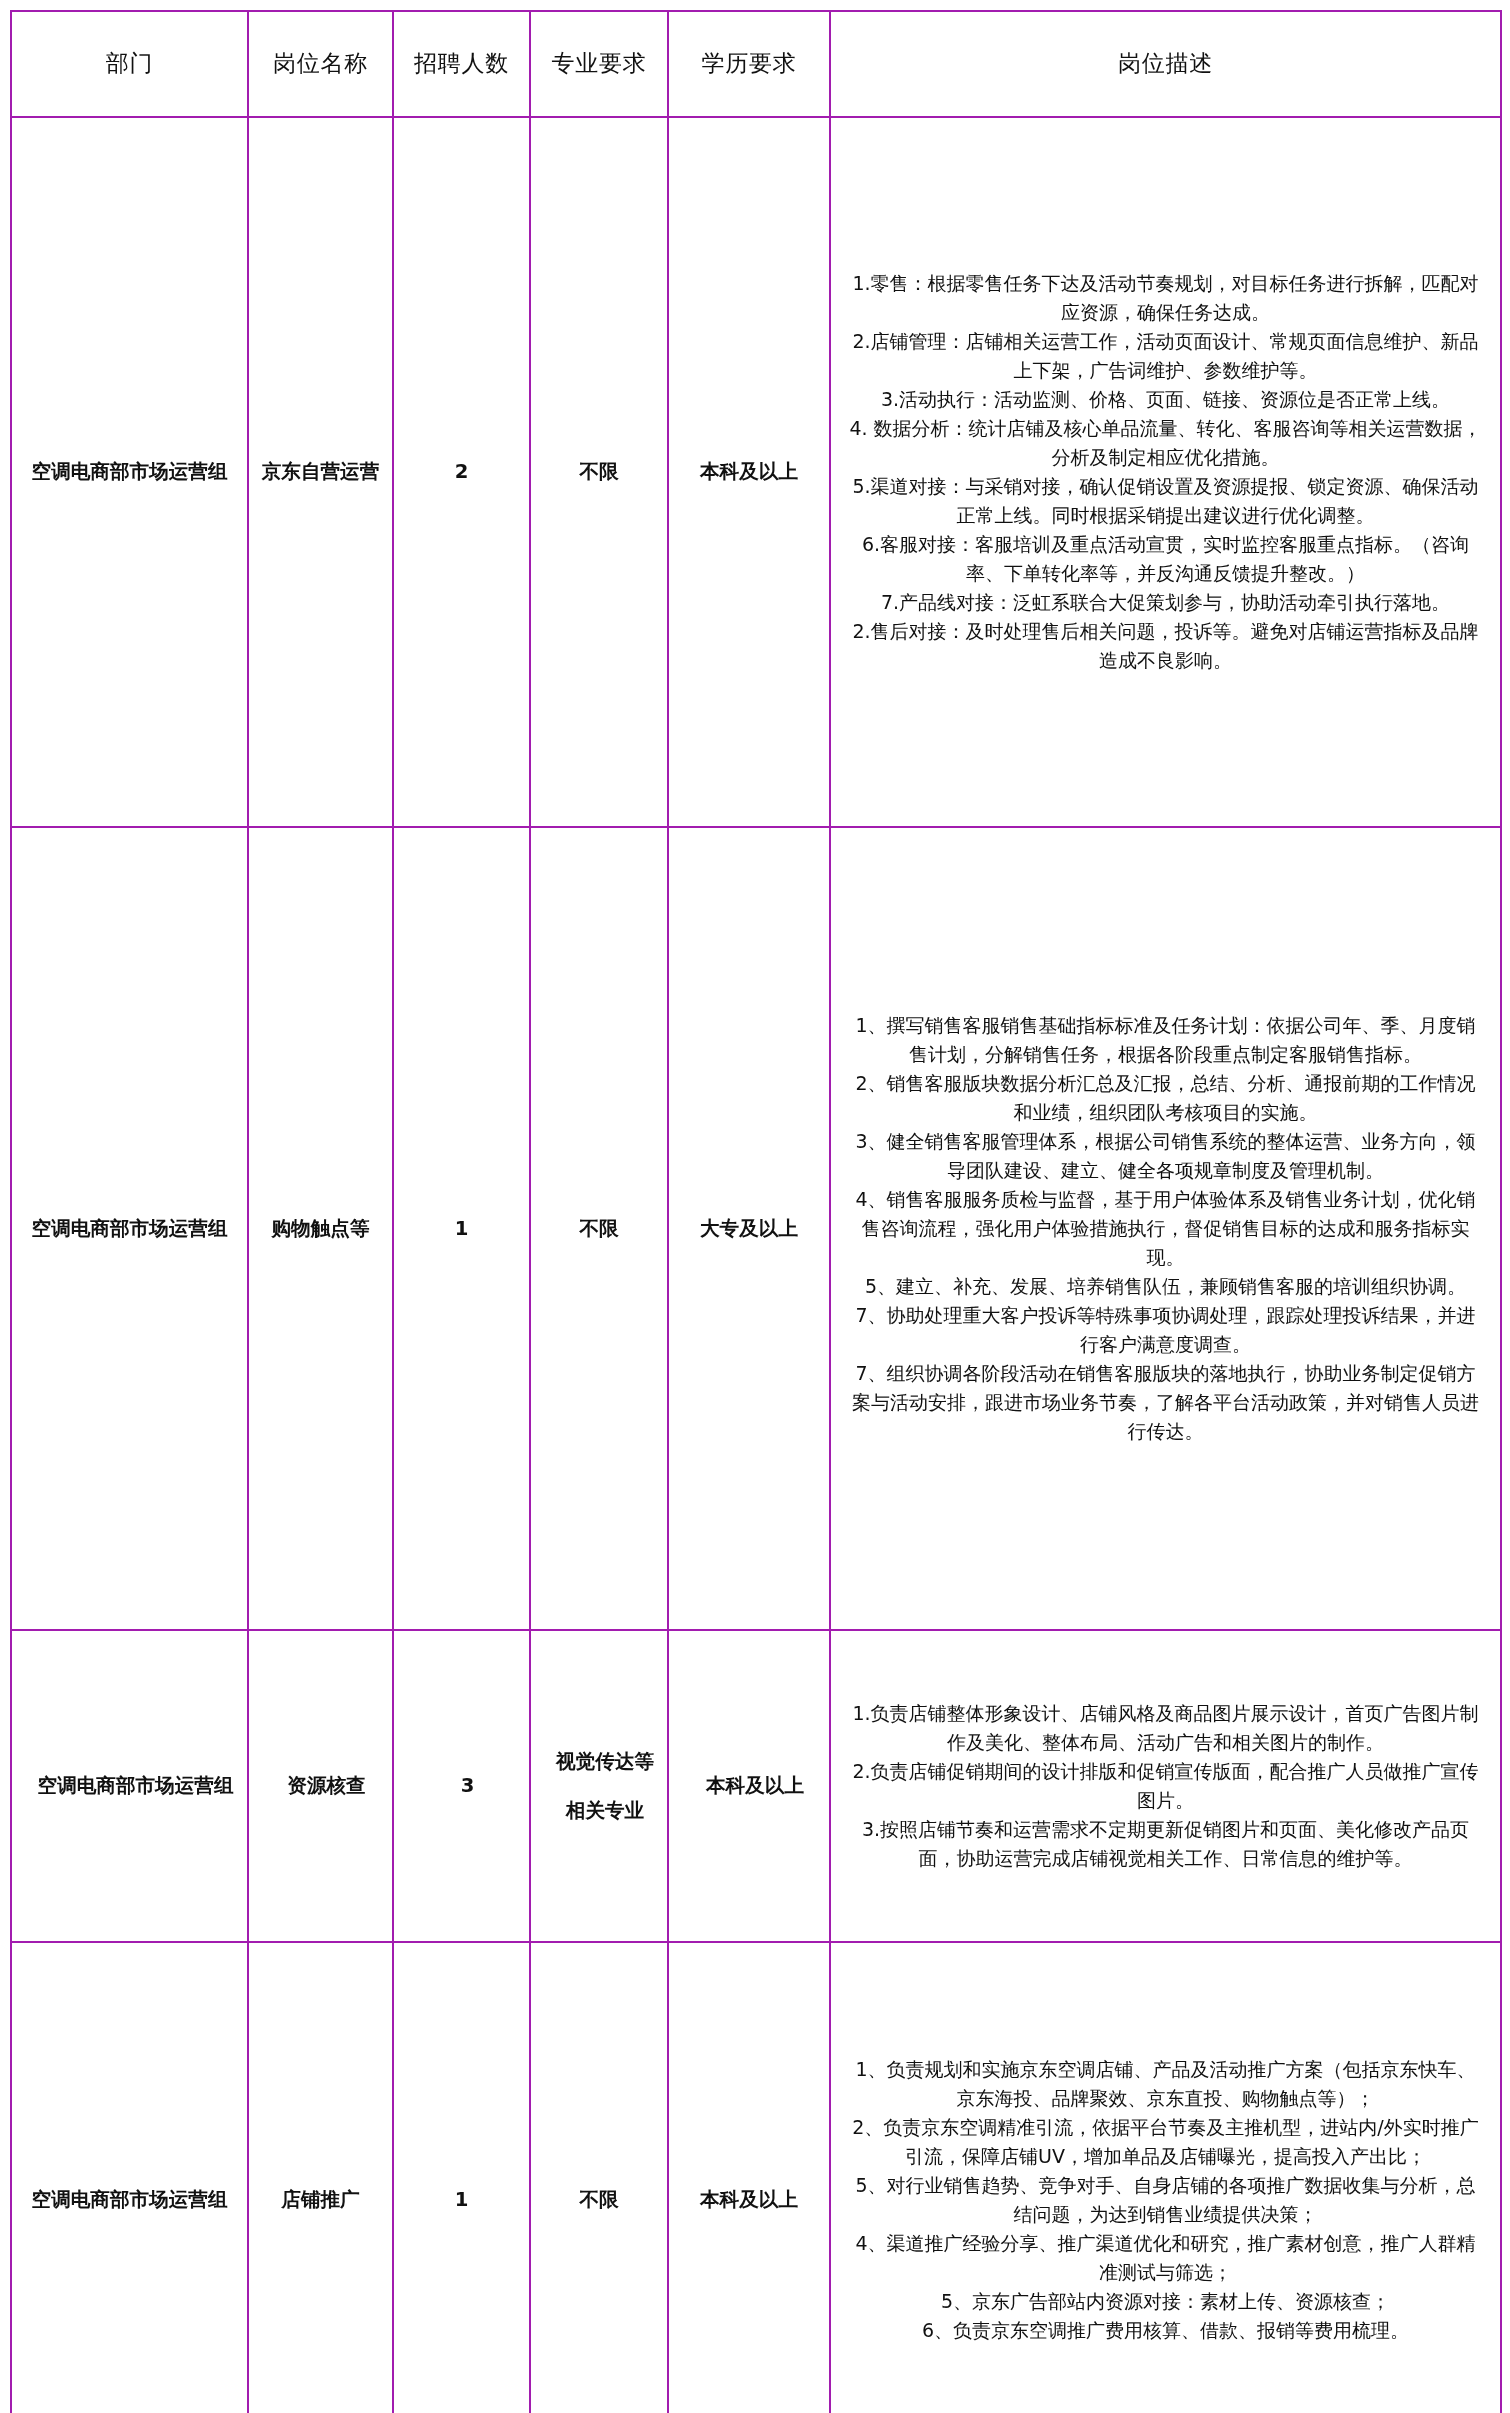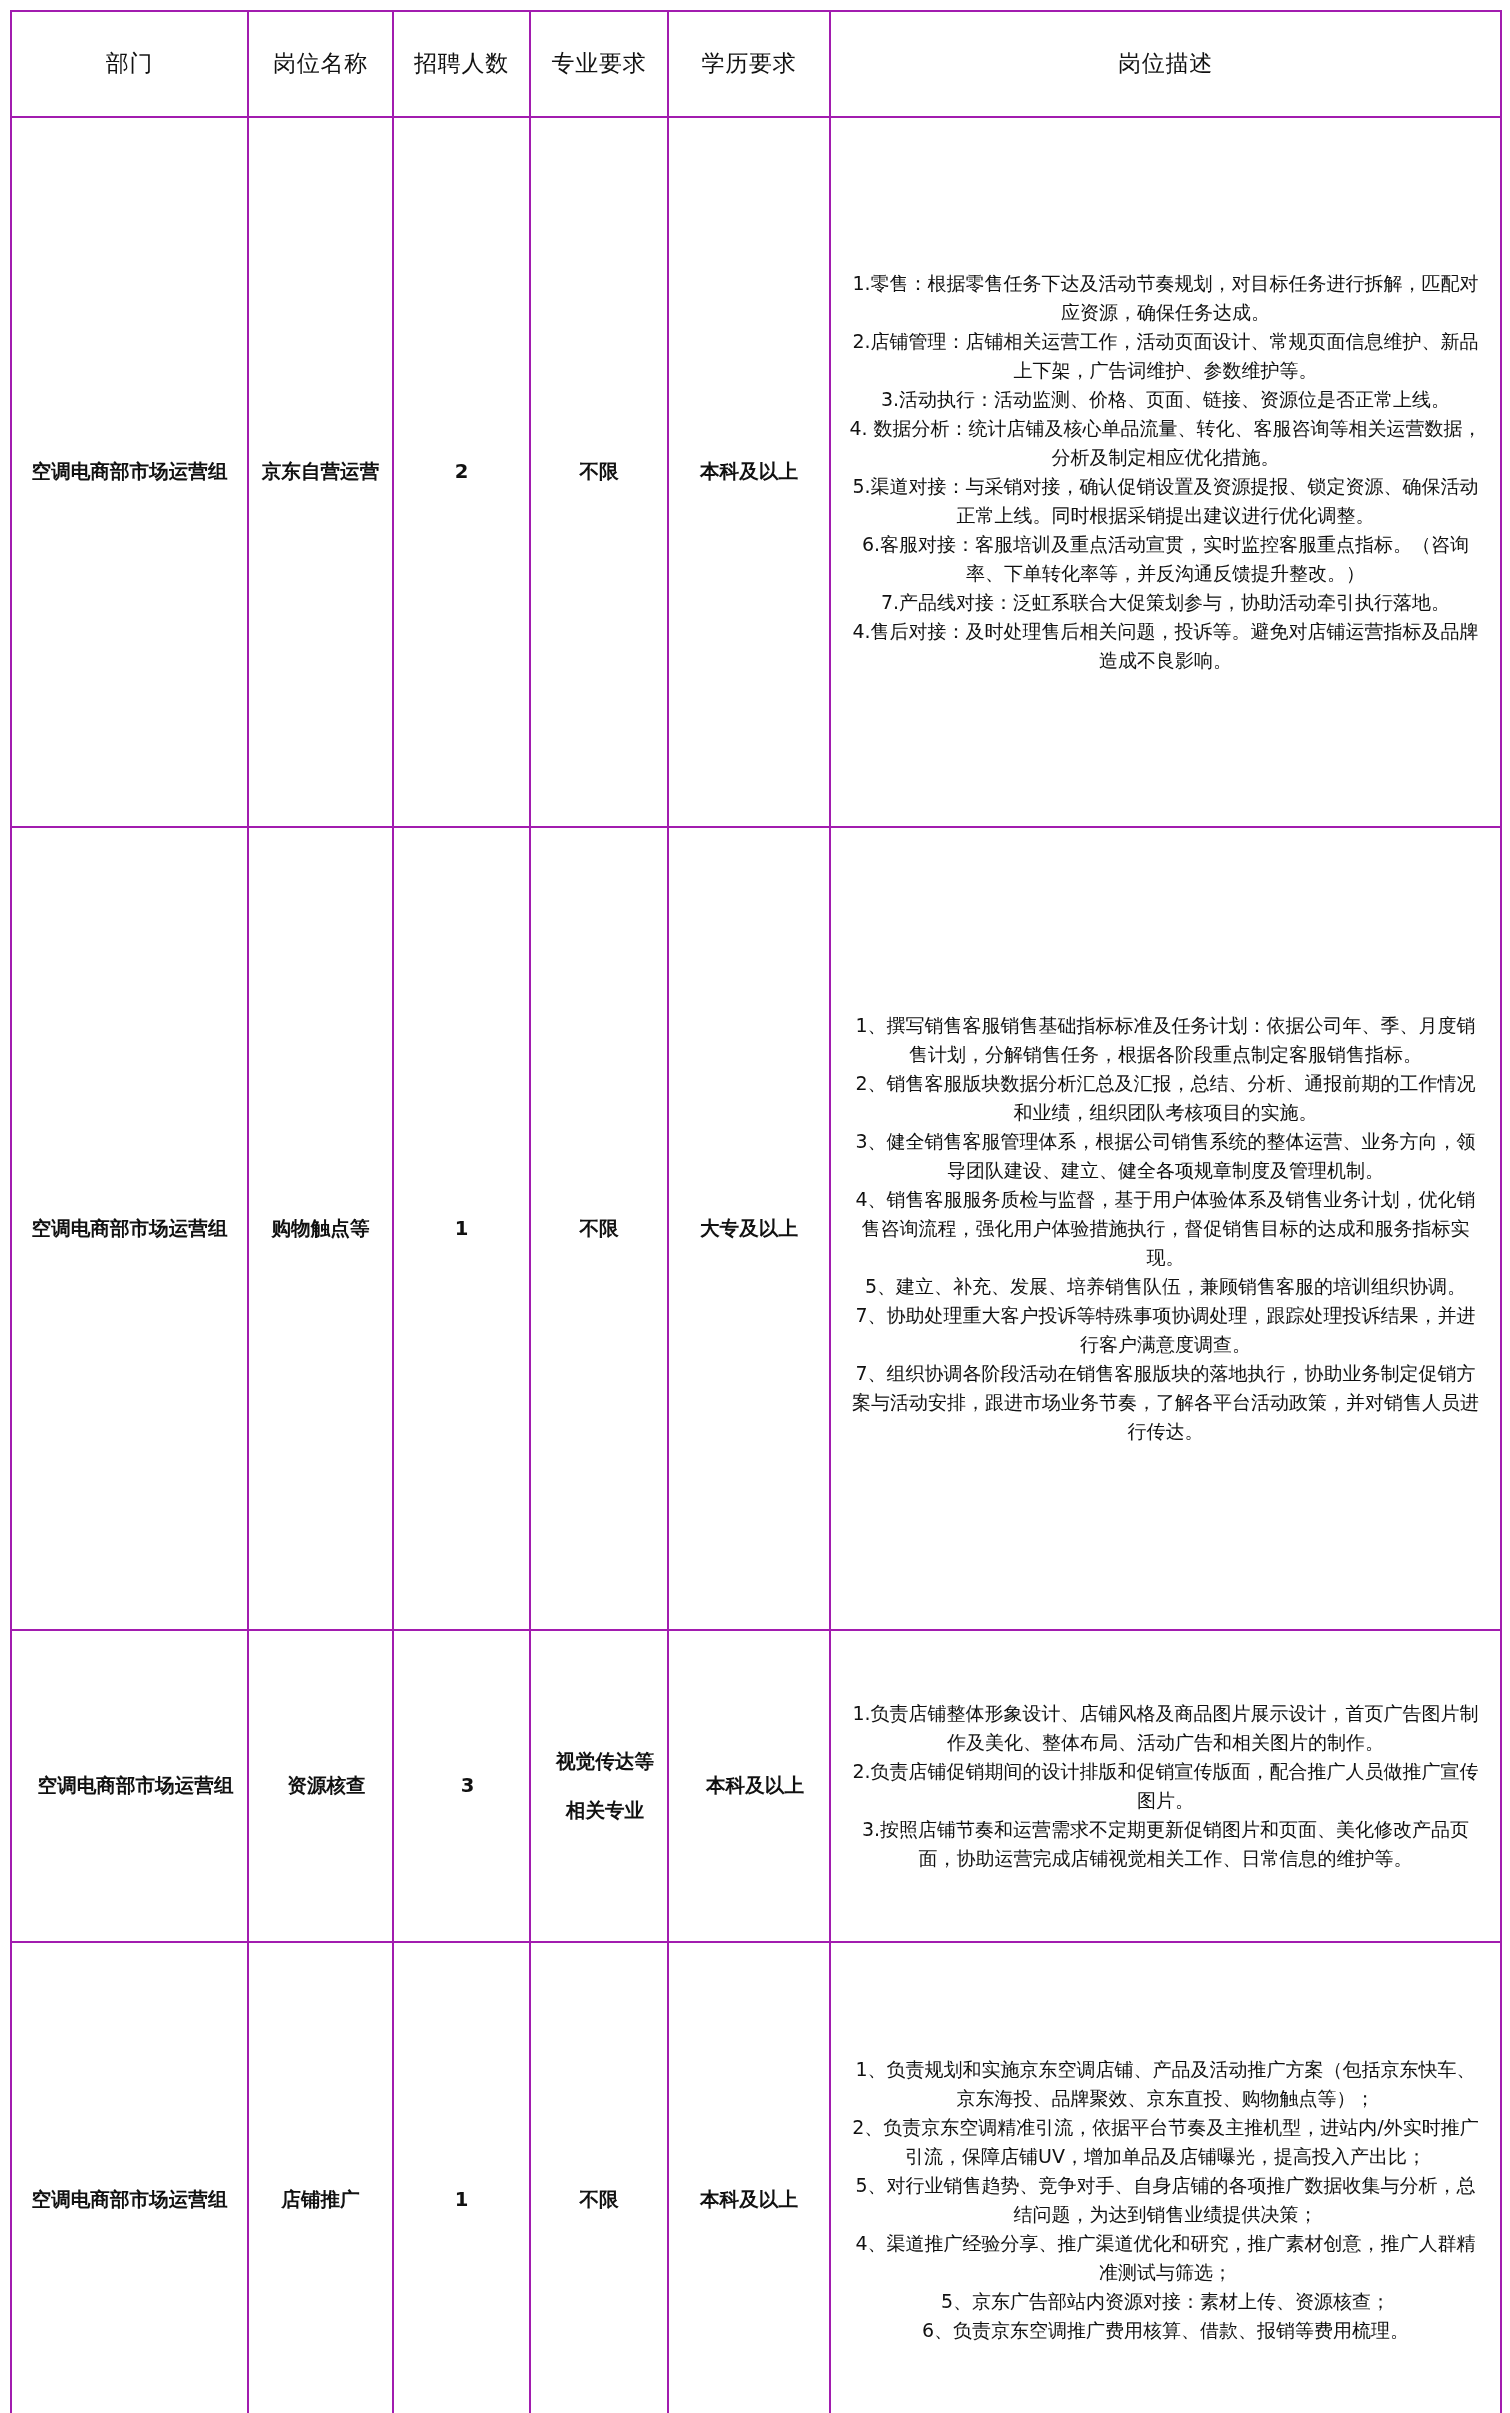--- a/index.html
+++ b/index.html
@@ -96,21 +96,21 @@
       </td>
       <td class="cell">本科及以上</td>
       <td class="desc">
         <span class="desc-item">1.零售：根据零售任务下达及活动节奏规划，对目标任务进行拆解，匹配对应资源，确保任务达成。</span>
         <span class="desc-item">2.店铺管理：店铺相关运营工作，活动页面设计、常规页面信息维护、新品上下架，广告词维护、参数维护等。</span>
         <span class="desc-item">3.活动执行：活动监测、价格、页面、链接、资源位是否正常上线。</span>
         <span class="desc-item">4. 数据分析：统计店铺及核心单品流量、转化、客服咨询等相关运营数据，分析及制定相应优化措施。</span>
         <span class="desc-item">5.渠道对接：与采销对接，确认促销设置及资源提报、锁定资源、确保活动正常上线。同时根据采销提出建议进行优化调整。</span>
         <span class="desc-item">6.客服对接：客服培训及重点活动宣贯，实时监控客服重点指标。（咨询率、下单转化率等，并反沟通反馈提升整改。）</span>
         <span class="desc-item">7.产品线对接：泛虹系联合大促策划参与，协助活动牵引执行落地。</span>
-        <span class="desc-item">4.售后对接：及时处理售后相关问题，投诉等。避免对店铺运营指标及品牌造成不良影响。</span>
+        <span class="desc-item">2.售后对接：及时处理售后相关问题，投诉等。避免对店铺运营指标及品牌造成不良影响。</span>
       </td>
     </tr>
 
     <tr class="r2">
       <td class="cell">空调电商部市场运营组</td>
       <td class="cell">购物触点等</td>
       <td class="cell">1</td>
       <td class="cell major-cell">
         <span>不限</span>
       </td>

